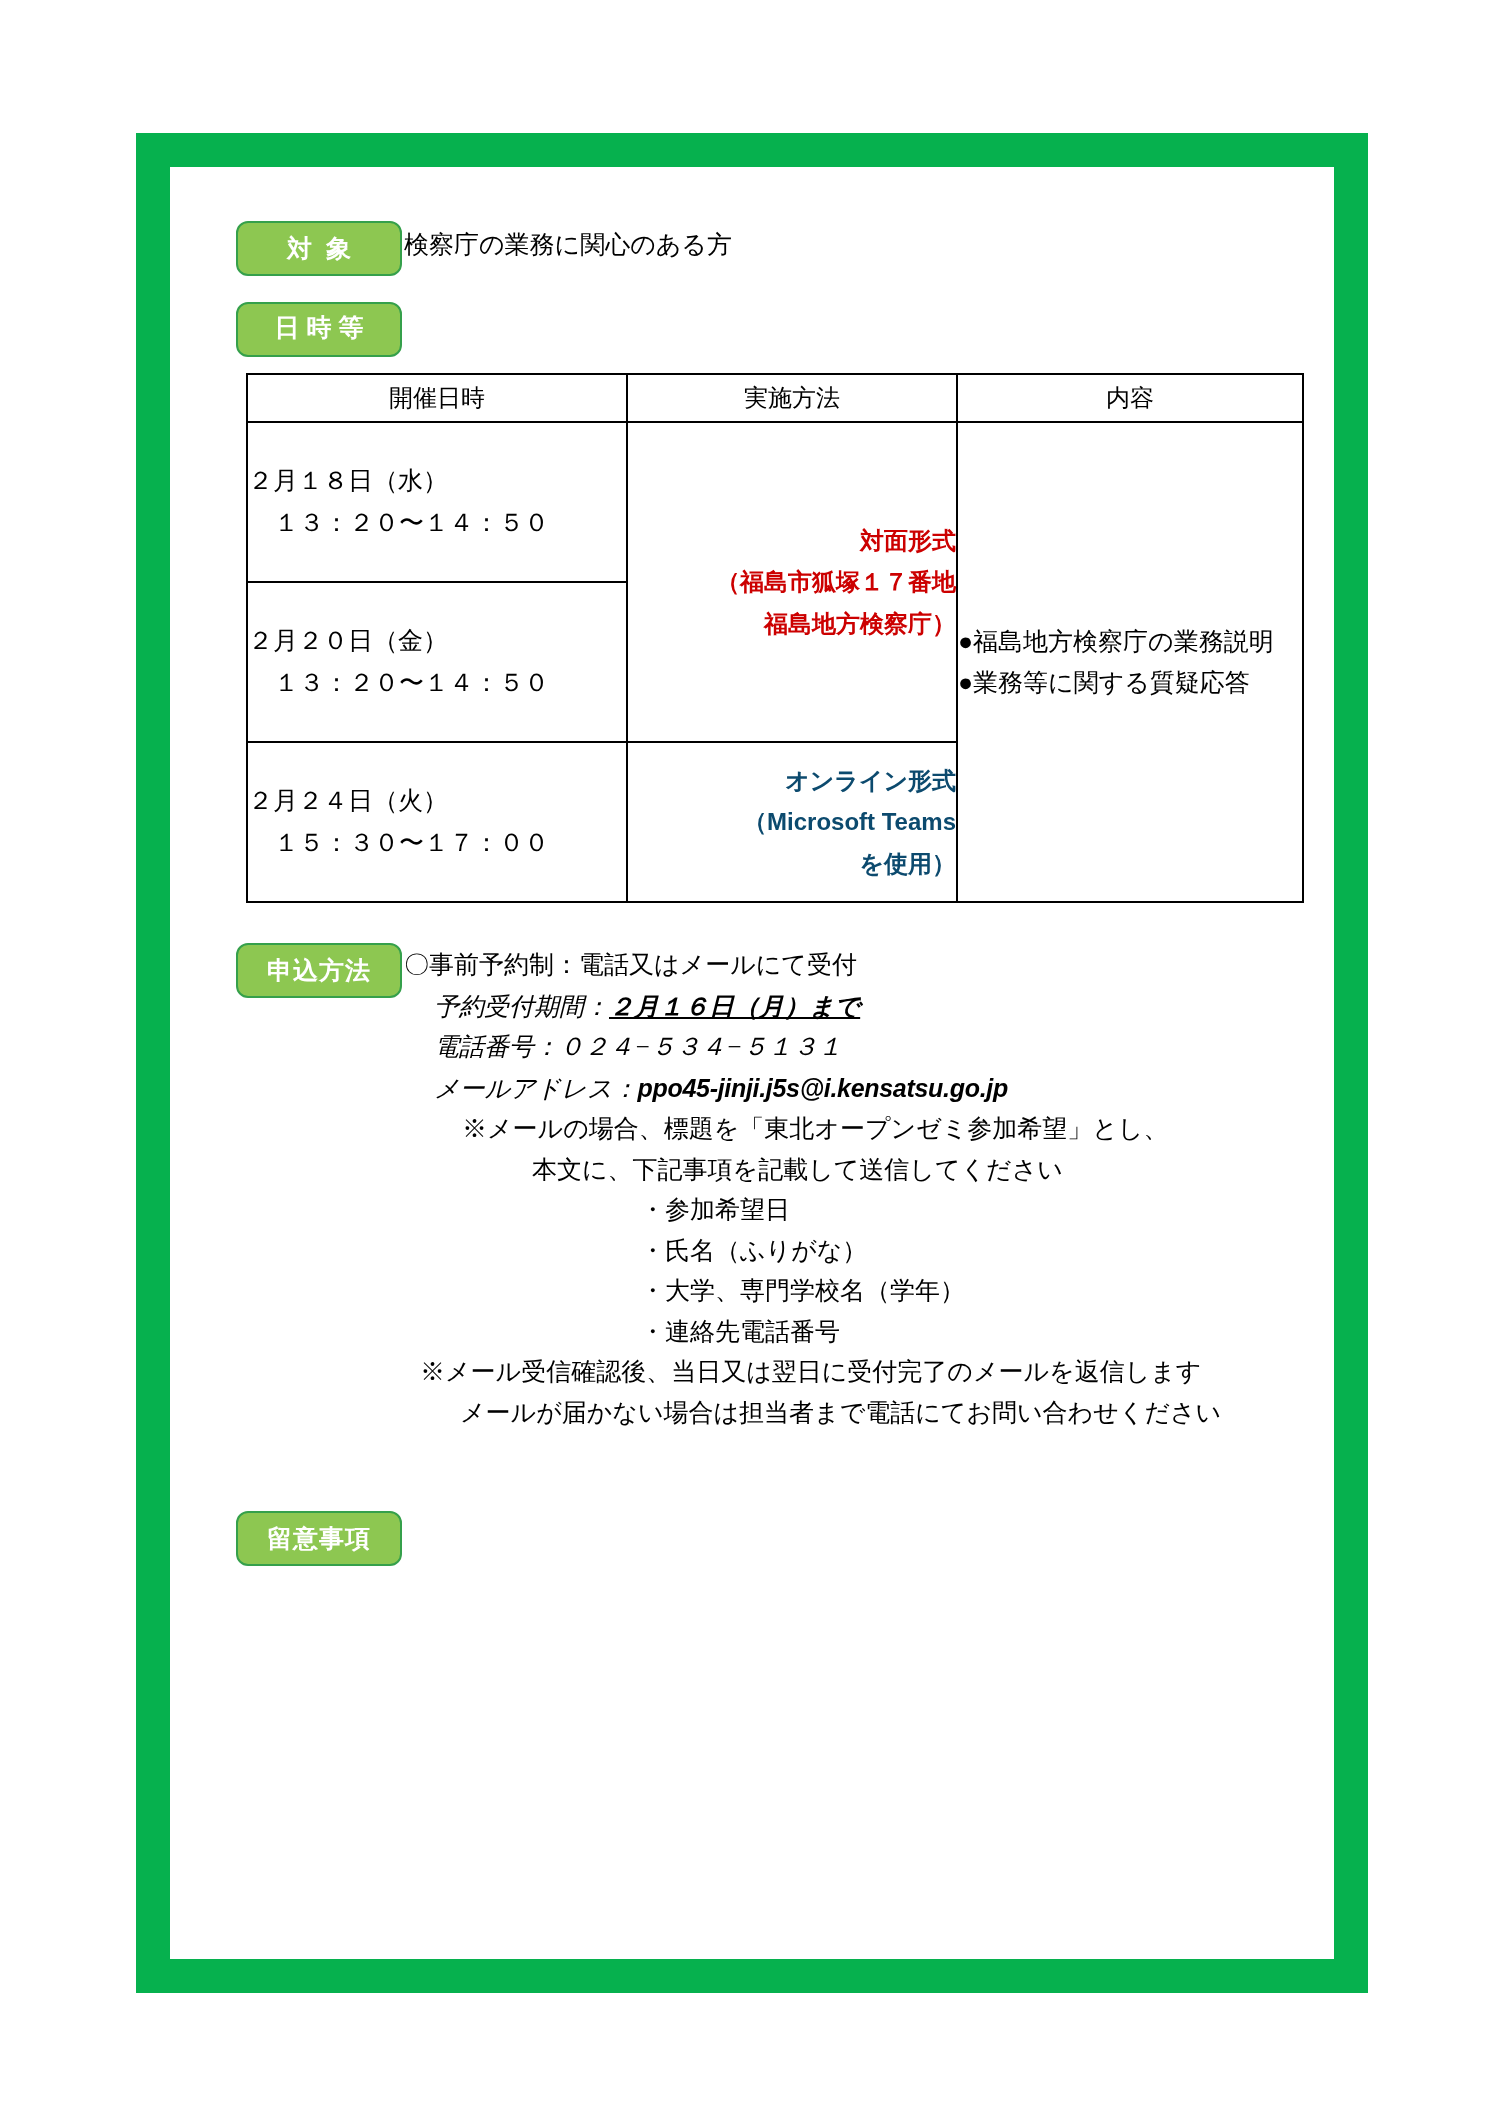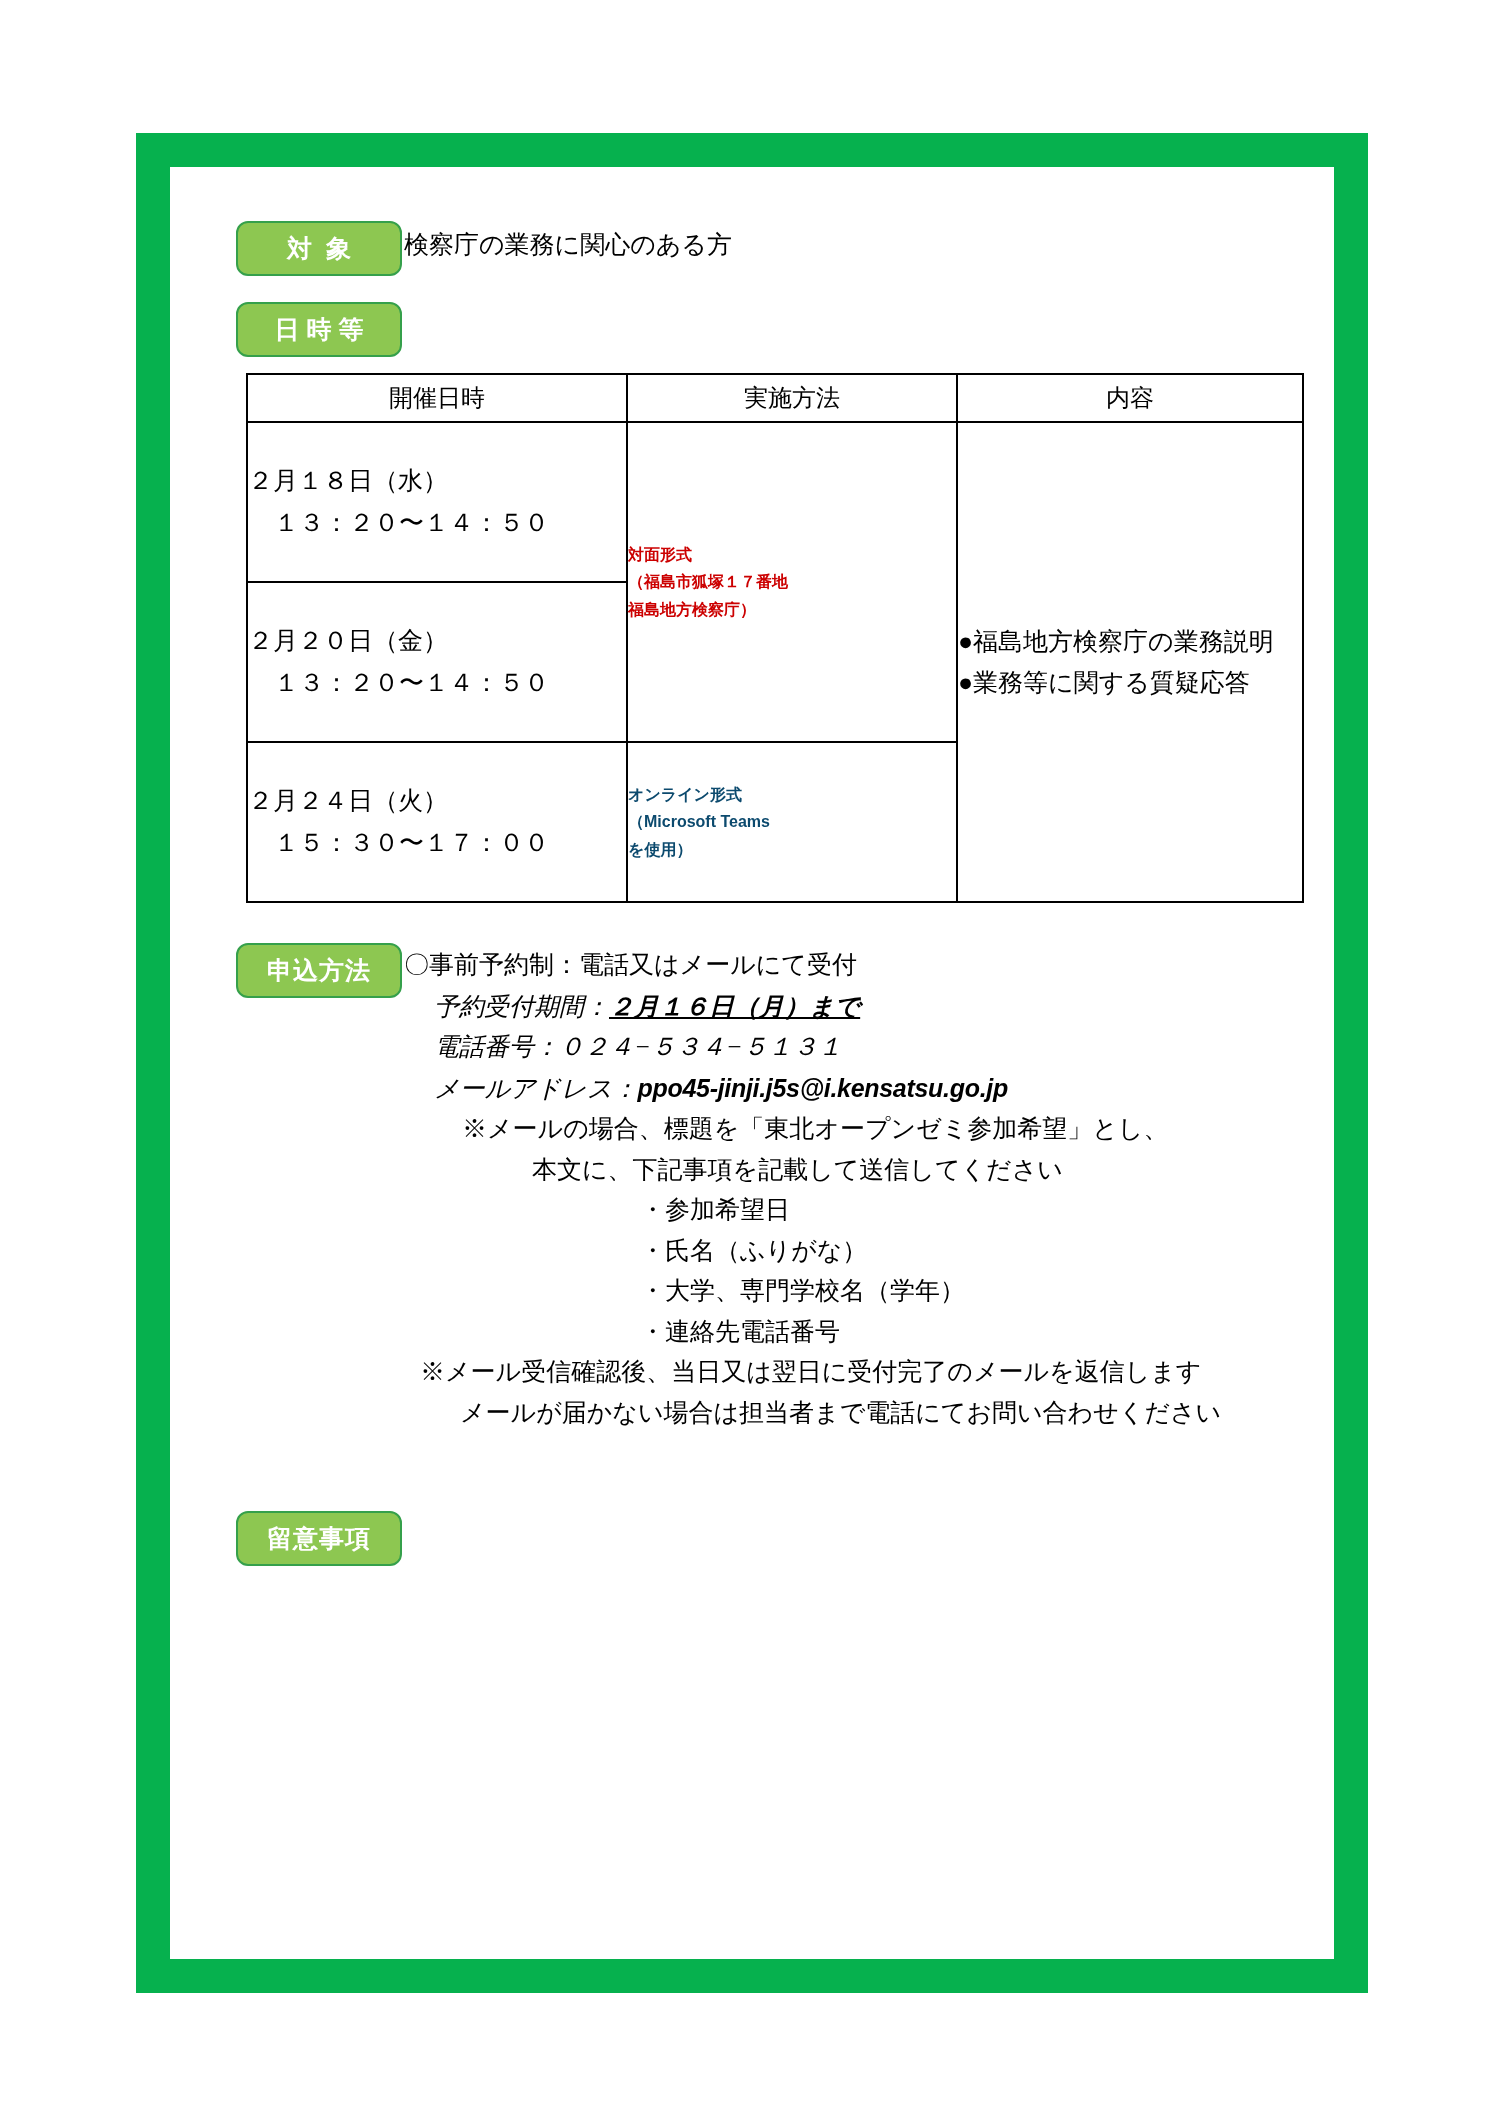--- a/index.html
+++ b/index.html
@@ -61,21 +61,21 @@
     color: #ffffff;
     font-weight: 700;
     text-align: center;
     font-size: 25px;
     line-height: 1;
     padding: 13px 0;
     width: 166px;
     letter-spacing: 1px;
   }
   .pill.wide-sp { letter-spacing: 14px; text-indent: 14px; }
-  .pill.mid-sp  { letter-spacing: 7px;  text-indent: 7px; }
+  .pill.mid-sp  { letter-spacing: 7px;  text-indent: 7px; font-family: Liberation Mono, monospace; }
 
   
   .row {
     display: flex;
     align-items: flex-start;
   }
   .row-label { width: 200px; flex: 0 0 200px; padding-left: 32px; }
   .row-body { flex: 1 1 auto; }
 
   .body-text {
@@ -116,23 +116,23 @@
   td.when {
     height: 160px;
     padding: 14px 0 14px 22px;
     font-size: 25px;
     line-height: 1.7;
     font-family: "Liberation Serif", "DejaVu Serif", serif;
   }
   td.when .t2 { padding-left: 26px; }
 
   td.how {
-    text-align: left;
-    font-weight: 700;
-    font-size: 16px;
+    text-align: right;
+    font-weight: 700;
+    font-size: 24px;
     line-height: 1.72;
     padding: 10px 6px;
   }
   td.how.inperson { color: #cc0000; }
   td.how.online   { color: #0c4a6e; }
 
   td.what {
     padding: 10px 8px 10px 14px;
     font-size: 25px;
     line-height: 1.66;

